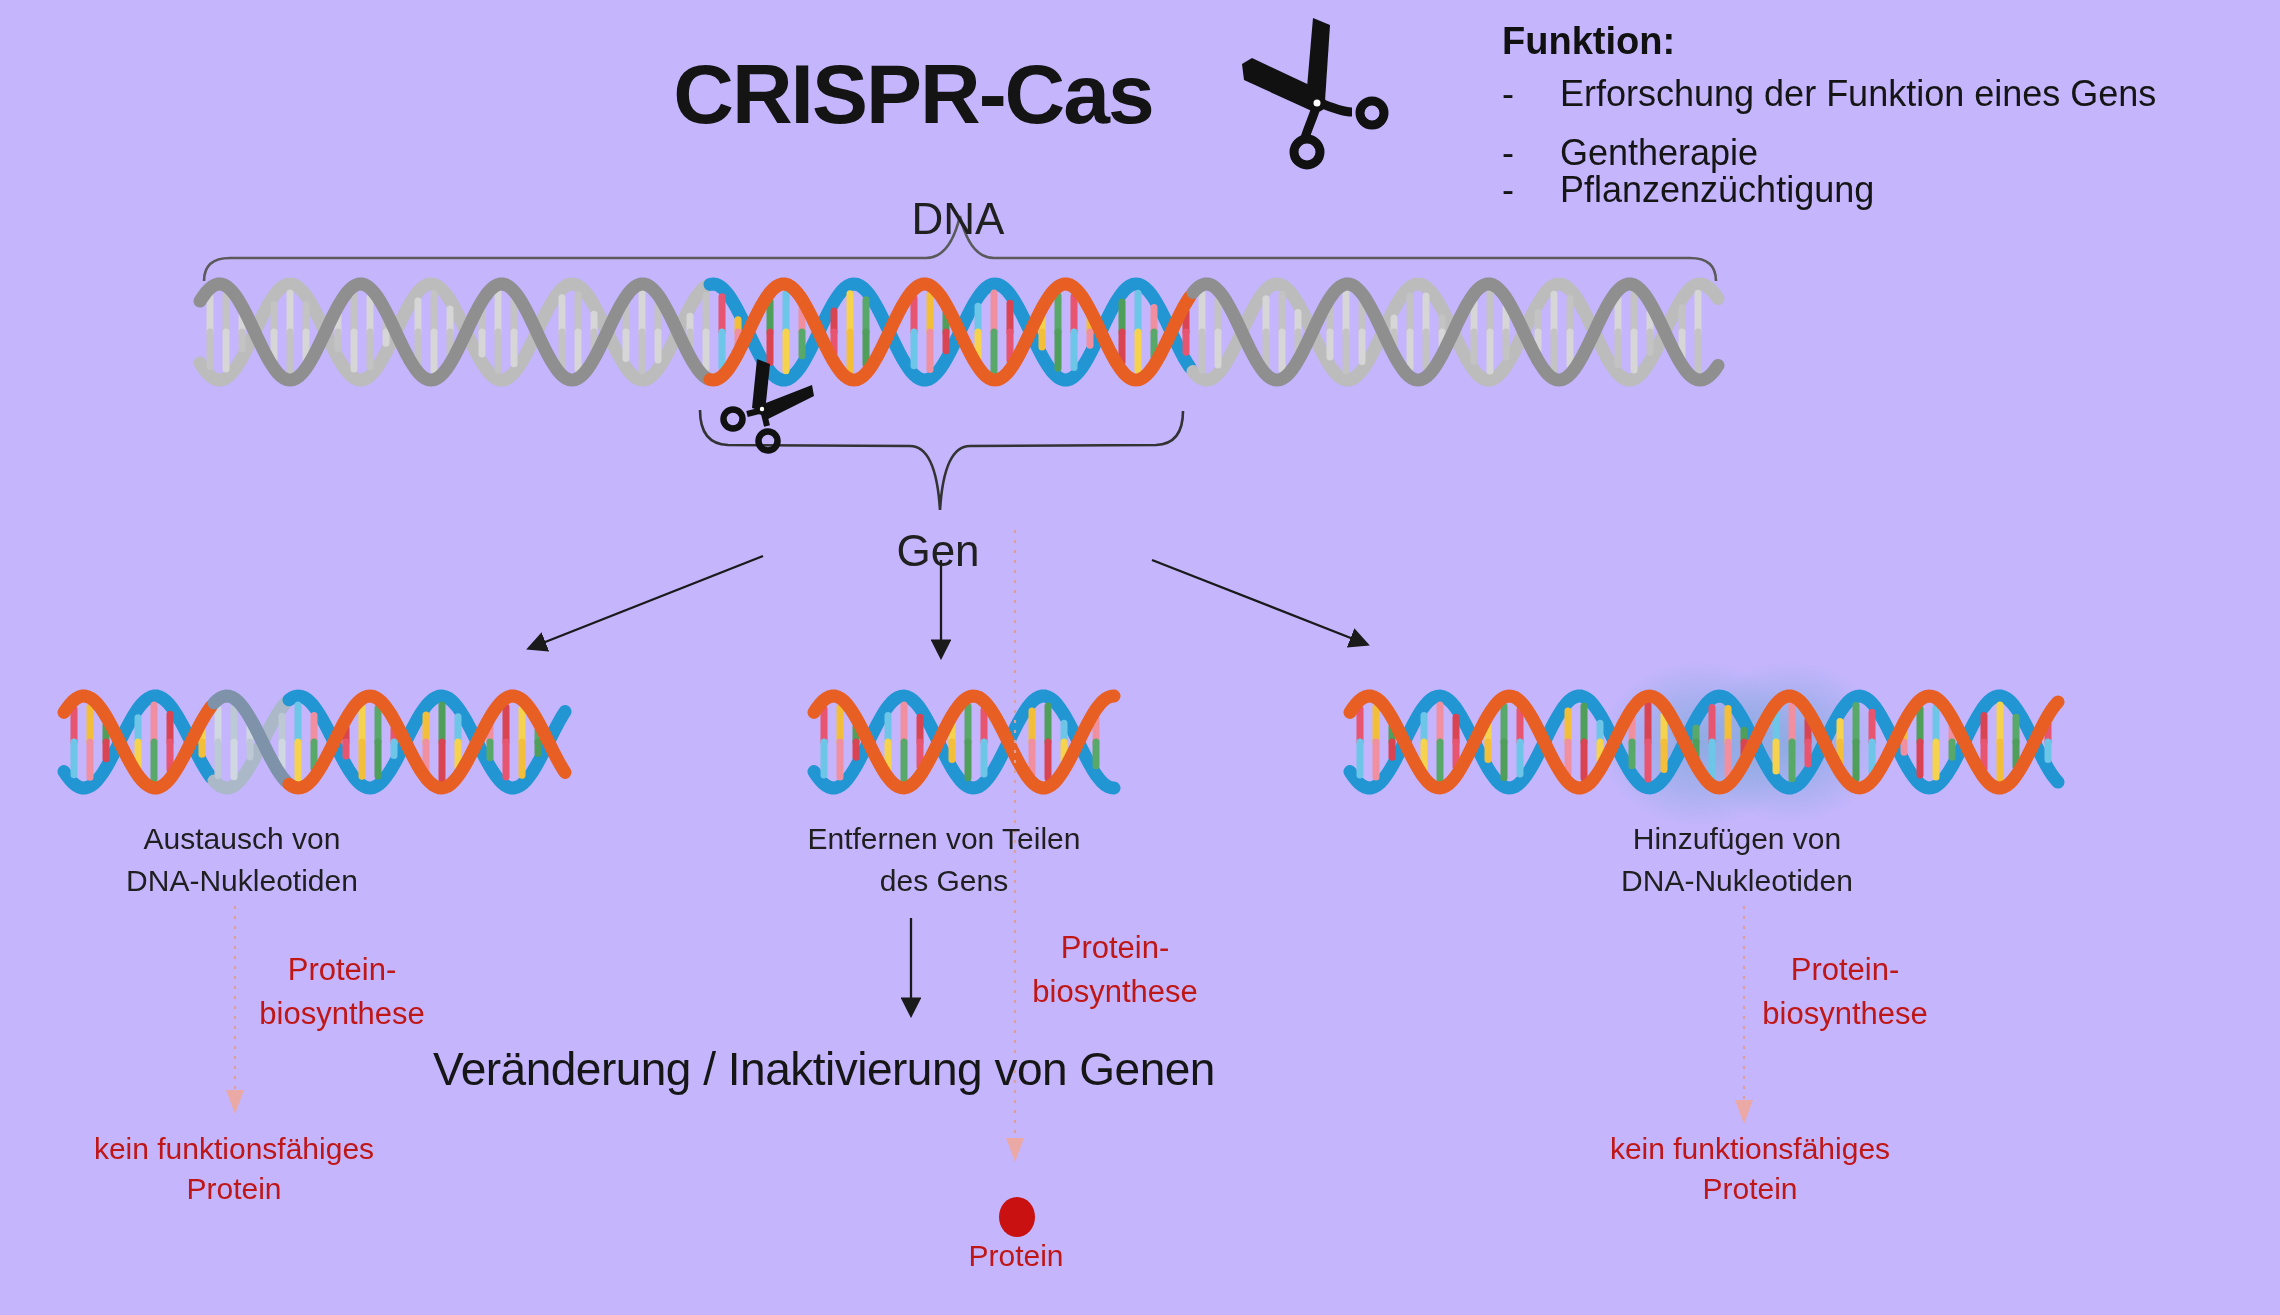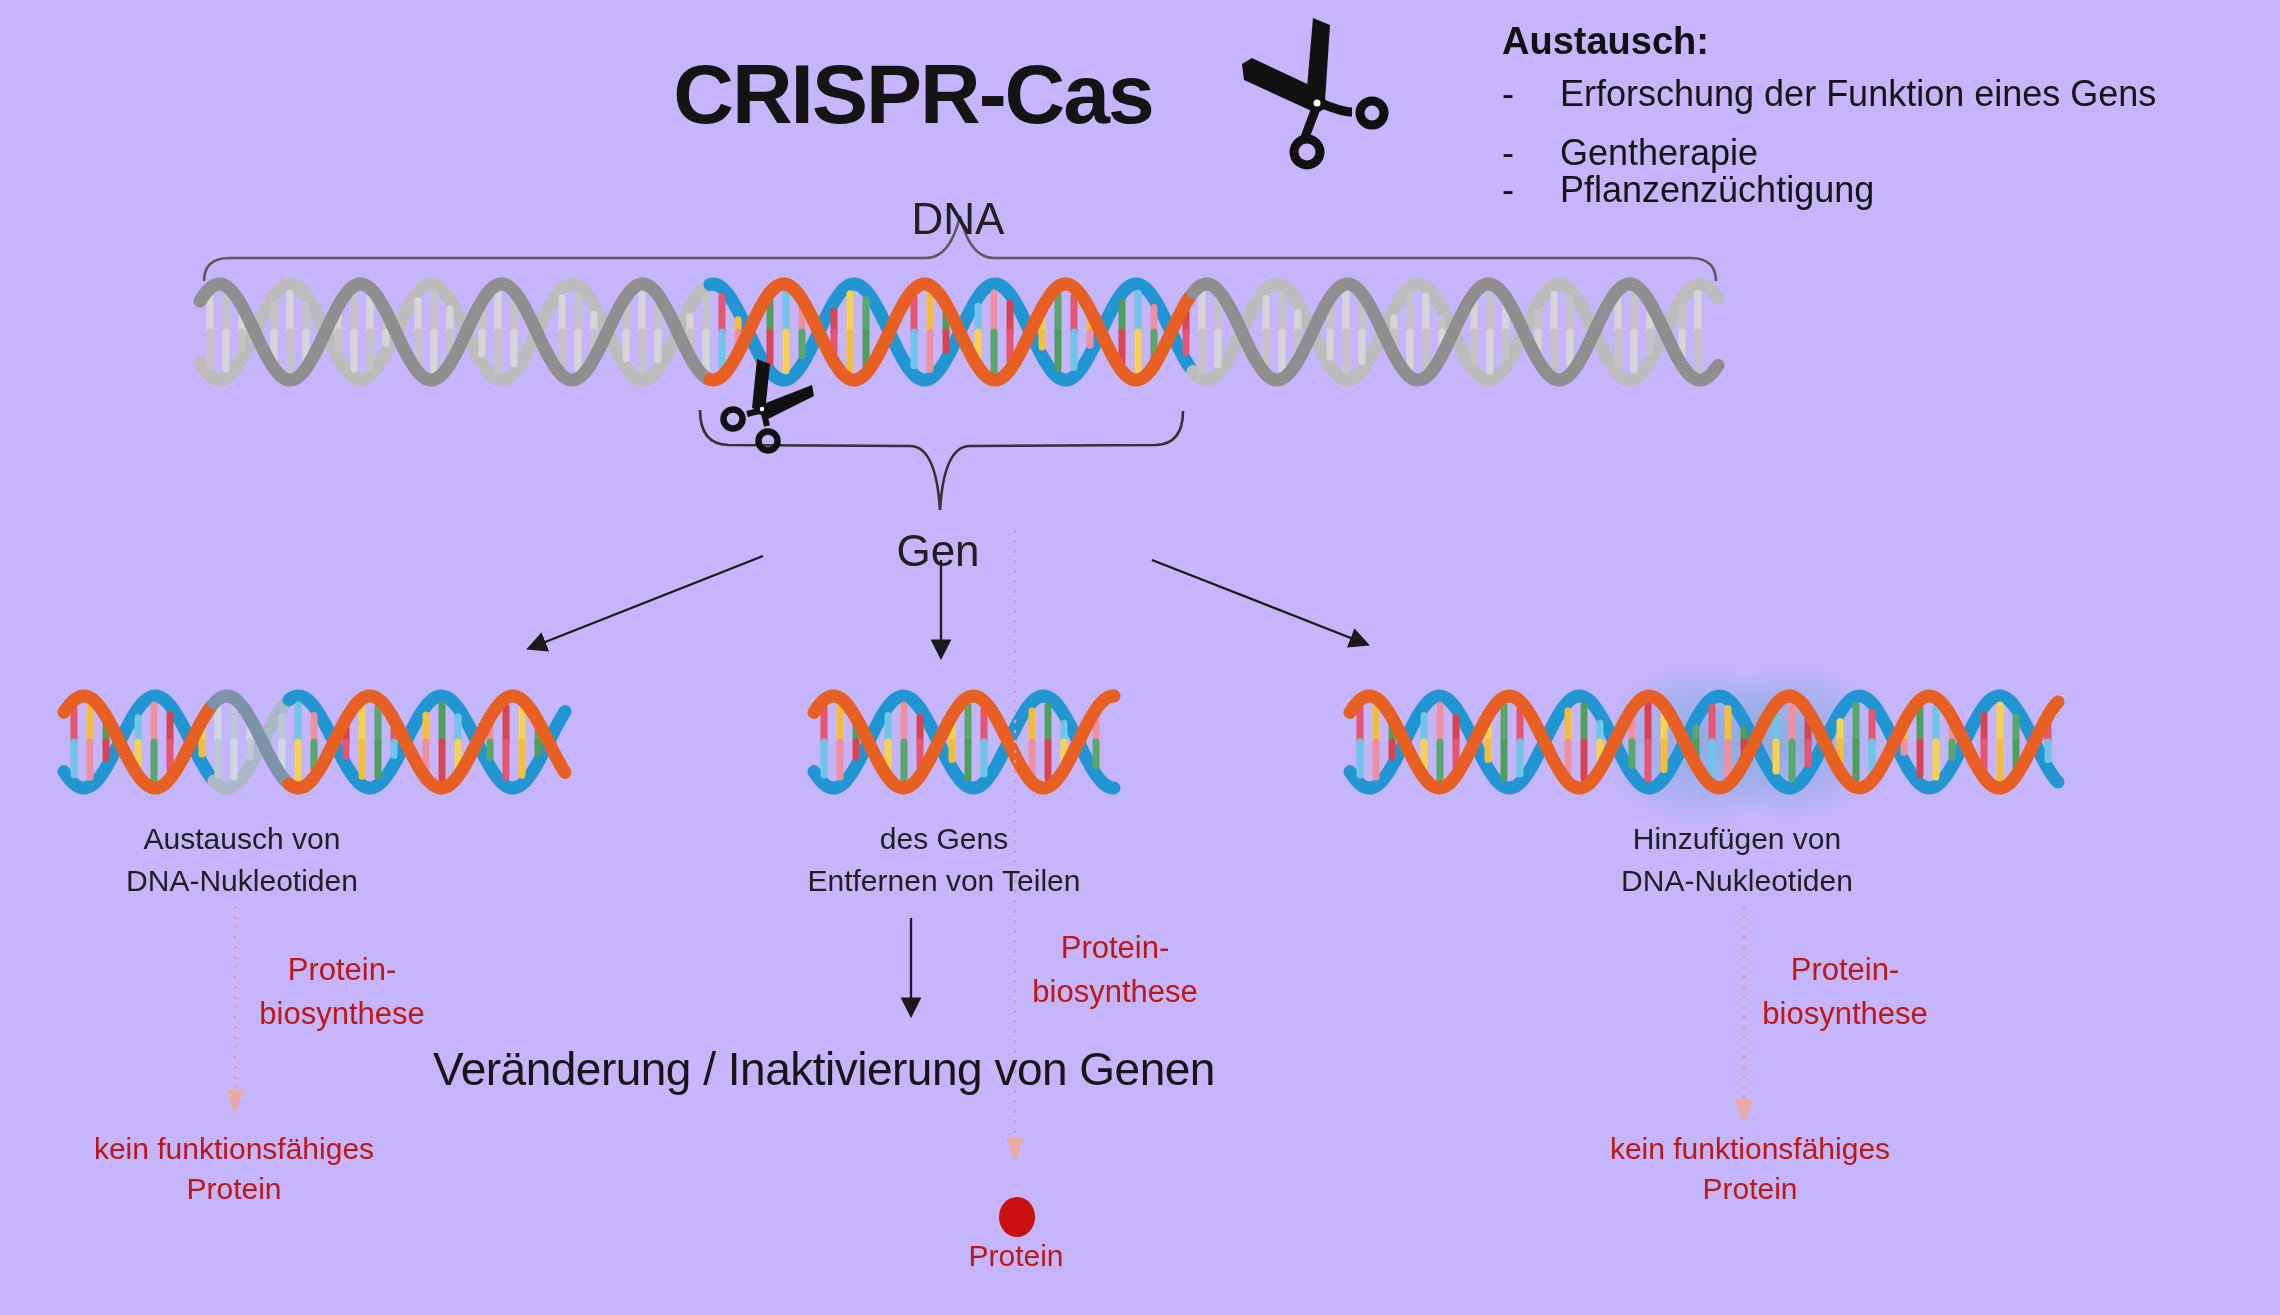--- a/index.html
+++ b/index.html
@@ -403,35 +403,35 @@
       <path d="M1735,1100 L1753,1100 L1744,1124 Z"></path>
     </g>
 
     <g>
       <ellipse cx="1017" cy="1217" rx="18" ry="20" fill="#c91111"></ellipse>
     </g>
   </svg>
 
   <div class="txt" id="title">CRISPR-Cas</div>
 
-  <div class="txt" id="anw-head">Austausch:</div>
+  <div class="txt" id="anw-head">Funktion:</div>
   <div class="txt anw-item" id="anw-item-0"><span class="dash">-</span><span>Erforschung der Funktion eines Gens</span></div>
   <div class="txt anw-item" id="anw-item-1"><span class="dash">-</span><span>Gentherapie</span></div>
   <div class="txt anw-item" id="anw-item-2"><span class="dash">-</span><span>Pflanzenzüchtigung</span></div>
 
   <div class="txt" id="dna-label">DNA</div>
   <div class="txt" id="gen-label">Gen</div>
 
   <div class="txt blabel" id="branch-left-label">
     <div>Austausch von</div>
     <div>DNA-Nukleotiden</div>
   </div>
   <div class="txt blabel" id="branch-middle-label">
+    <div>Entfernen von Teilen</div>
     <div>des Gens</div>
-    <div>Entfernen von Teilen</div>
   </div>
   <div class="txt blabel" id="branch-right-label">
     <div>Hinzufügen von</div>
     <div>DNA-Nukleotiden</div>
   </div>
 
   <div class="txt rlabel red" id="biosyn-left" style="color: rgb(191, 22, 22);">
     <div>Protein-</div>
     <div>biosynthese</div>
   </div>

